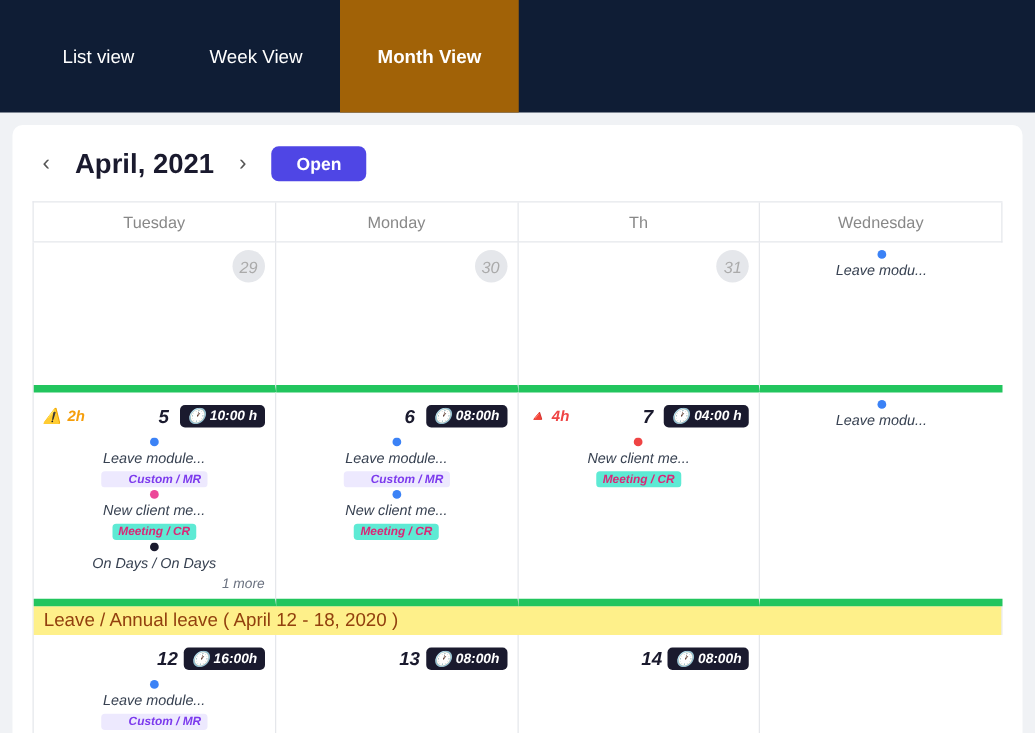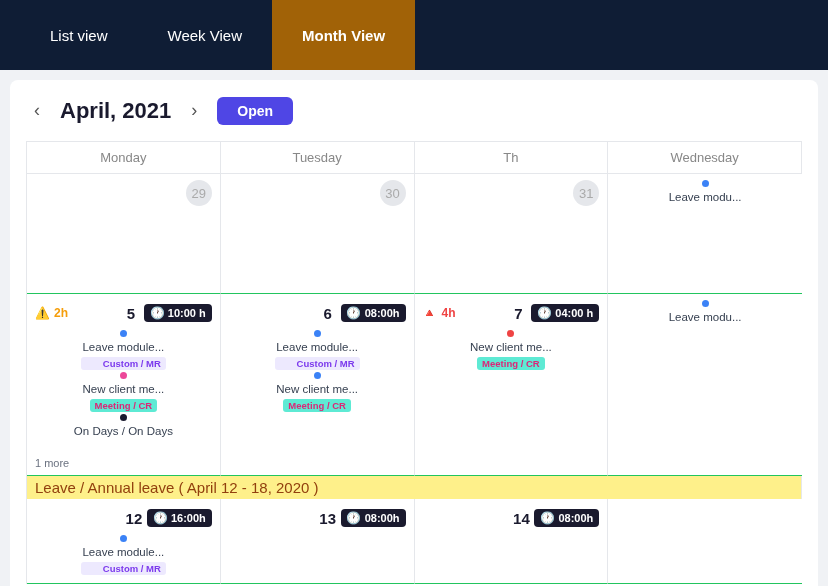--- a/index.html
+++ b/index.html
@@ -3,21 +3,21 @@
   <meta charset="utf-8">
   <style>
     * { box-sizing: border-box; margin: 0; padding: 0; }
     body { font-family: -apple-system, BlinkMacSystemFont, 'Segoe UI', sans-serif; background: #f0f2f5; width: 828px; min-height: 586px; overflow: hidden; }
 
     
     .nav-bar {
       background: #0f1d35;
       display: flex;
       align-items: stretch;
-      height: 70px;
+      height: 90px;
       padding: 0 20px;
     }
     .nav-tab {
       display: flex;
       align-items: center;
       justify-content: center;
       padding: 0 30px;
       color: #fff;
       font-size: 15px;
       font-weight: 500;
@@ -88,26 +88,27 @@
 
     
     .cal-grid {
       display: grid;
       grid-template-columns: 1fr 1fr 1fr 1fr;
       border-left: 1px solid #e5e7eb;
     }
 
     .cal-cell {
       border-right: 1px solid #e5e7eb;
-      border-bottom: 1px solid #22c55e;
+      border-bottom: 6px solid #22c55e;
       min-height: 120px;
       padding: 6px 8px;
       position: relative;
       vertical-align: top;
       overflow: hidden;
+      font-style: italic;
     }
 
     .cell-top {
       display: flex;
       align-items: center;
       justify-content: space-between;
       margin-bottom: 4px;
     }
 
     .date-num {
@@ -190,22 +191,22 @@
       font-weight: 600;
       white-space: nowrap;
       flex-shrink: 0;
     }
     .tag.custom { background: #ede9fe; color: #7c3aed; padding-left: 22px; }
     .tag.meeting { background: #5eead4; color: #db2777; }
 
     .more-link {
       font-size: 11px;
       color: #6b7280;
-      text-align: left;
-      margin-top: 20px;
+      text-align: right;
+      margin-top: 4px;
       cursor: pointer;
     }
 
     
     .partial-right {
       border-right: none;
       overflow: hidden;
     }
   </style>
 </head>
@@ -220,22 +221,22 @@
 <div class="main-content">
 
   <div class="cal-header">
     <button class="cal-nav-btn">‹</button>
     <span class="cal-title">April, 2021</span>
     <button class="cal-nav-btn">›</button>
     <button class="open-btn">Open</button>
   </div>
 
   <div class="day-headers">
+    <div class="day-header">Tuesday</div>
     <div class="day-header">Monday</div>
-    <div class="day-header">Tuesday</div>
     <div class="day-header">Th</div>
     <div class="day-header">Wednesday</div>
   </div>
 
   <div class="cal-grid">
 
     <div class="cal-cell">
       <div class="cell-top">
         <div class="date-num">29</div>
       </div>

